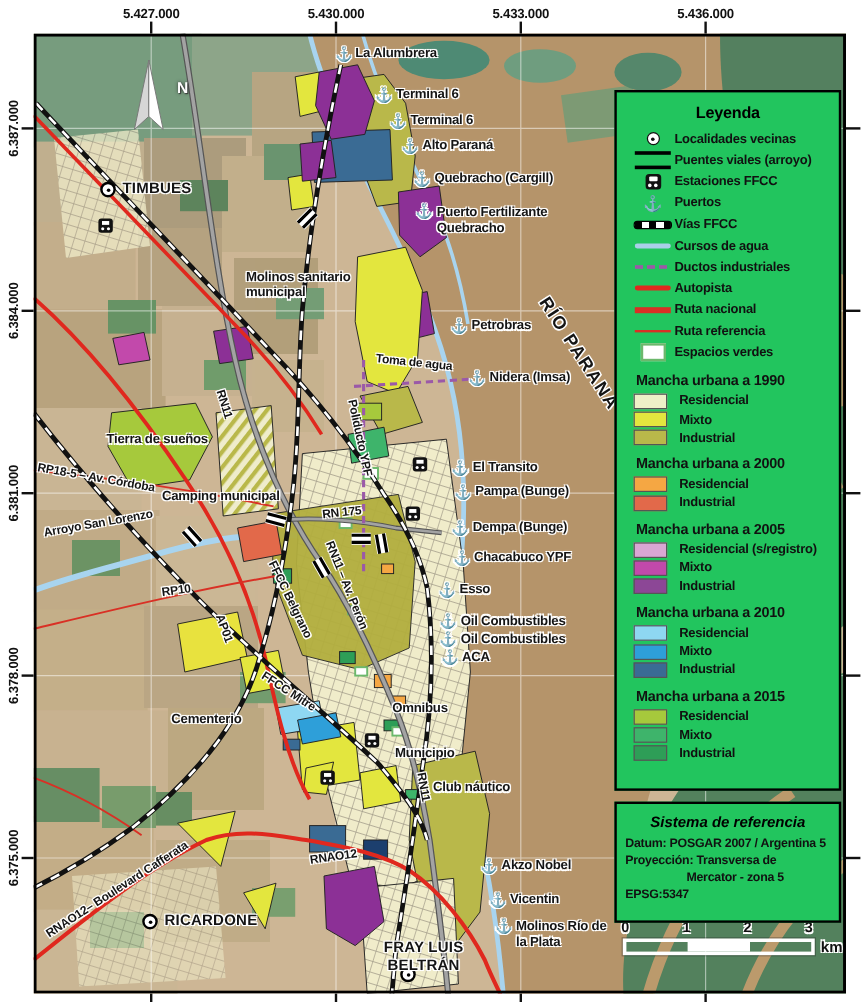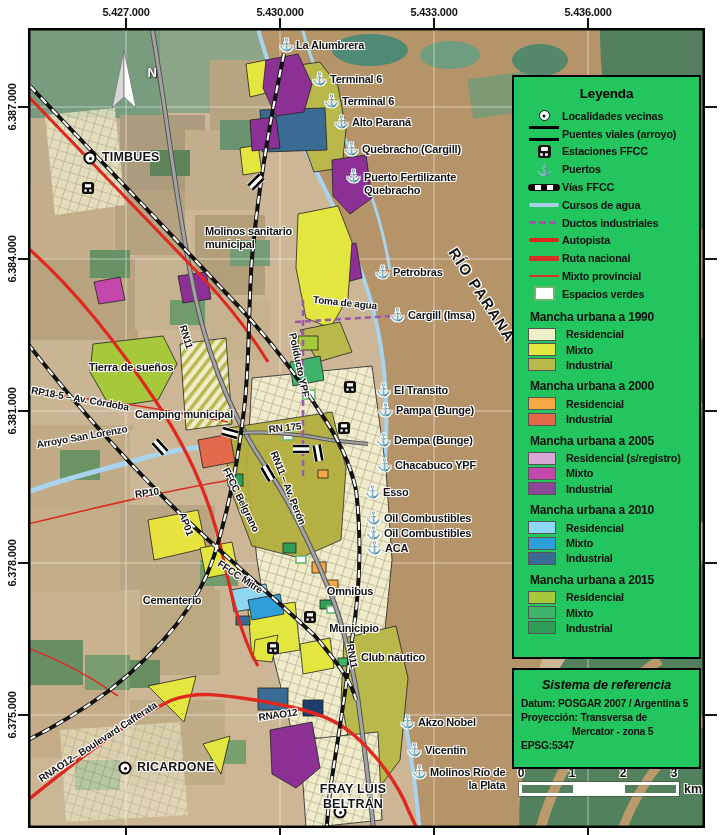--- a/index.html
+++ b/index.html
@@ -331,32 +331,32 @@
   <span class="anch" style="left:420px;top:772px">⚓</span>
 
   <span class="ml la" style="left:296px;top:45px">La Alumbrera</span>
   <span class="ml la" style="left:330px;top:79px">Terminal 6</span>
   <span class="ml la" style="left:342px;top:101px">Terminal 6</span>
   <span class="ml la" style="left:352px;top:122px">Alto Paraná</span>
   <span class="ml la" style="left:362px;top:149px">Quebracho (Cargill)</span>
   <span class="ml la" style="left:364px;top:184px">Puerto Fertilizante
 Quebracho</span>
   <span class="ml la" style="left:393px;top:272px">Petrobras</span>
-  <span class="ml la" style="left:408px;top:315px">Cargill (Imsa)</span>
+  <span class="ml la" style="left:408px;top:315px">Nidera (Imsa)</span>
   <span class="ml la" style="left:394px;top:390px">El Transito</span>
   <span class="ml la" style="left:396px;top:410px">Pampa (Bunge)</span>
   <span class="ml la" style="left:394px;top:440px">Dempa (Bunge)</span>
   <span class="ml la" style="left:395px;top:465px">Chacabuco YPF</span>
   <span class="ml la" style="left:383px;top:492px">Esso</span>
   <span class="ml la" style="left:384px;top:518px">Oil Combustibles</span>
   <span class="ml la" style="left:384px;top:533px">Oil Combustibles</span>
   <span class="ml la" style="left:385px;top:548px">ACA</span>
   <span class="ml la" style="left:418px;top:722px">Akzo Nobel</span>
   <span class="ml la" style="left:425px;top:750px">Vicentin</span>
-  <span class="ml la" style="left:430px;top:779px;text-align:right">Molinos Río de
+  <span class="ml la" style="left:430px;top:779px;text-align:left">Molinos Río de
 la Plata</span>
 
   <span class="ml la lg" style="left:102px;top:157px">TIMBUES</span>
   <span class="ml la lg" style="left:137px;top:767px">RICARDONE</span>
   <span class="ml ctr lg" style="left:353px;top:797px">FRAY LUIS
 BELTRÁN</span>
 
   <span class="ml ctr river-lbl" style="left:482px;top:295px;transform:translate(-50%,-50%) rotate(57deg)">RÍO PARANÁ</span>
 
   <span class="ml la" style="left:205px;top:238px">Molinos sanitario
@@ -439,21 +439,21 @@
     <div class="lrow">
       <span class="symc">
           <span class="sym-rnac" style="background: rgb(217, 48, 37);"></span>
         </span>
       <span class="ltxt">Ruta nacional</span>
     </div>
     <div class="lrow">
       <span class="symc">
           <span class="sym-rprov" style="background: rgb(217, 48, 37);"></span>
         </span>
-      <span class="ltxt">Mixto provincial</span>
+      <span class="ltxt">Ruta referencia</span>
     </div>
     <div class="lrow">
       <span class="symc">
           <span class="sym-verde"></span>
         </span>
       <span class="ltxt">Espacios verdes</span>
     </div>
 
     <div class="ghead">Mancha urbana a 1990</div>
     <div class="grow">

